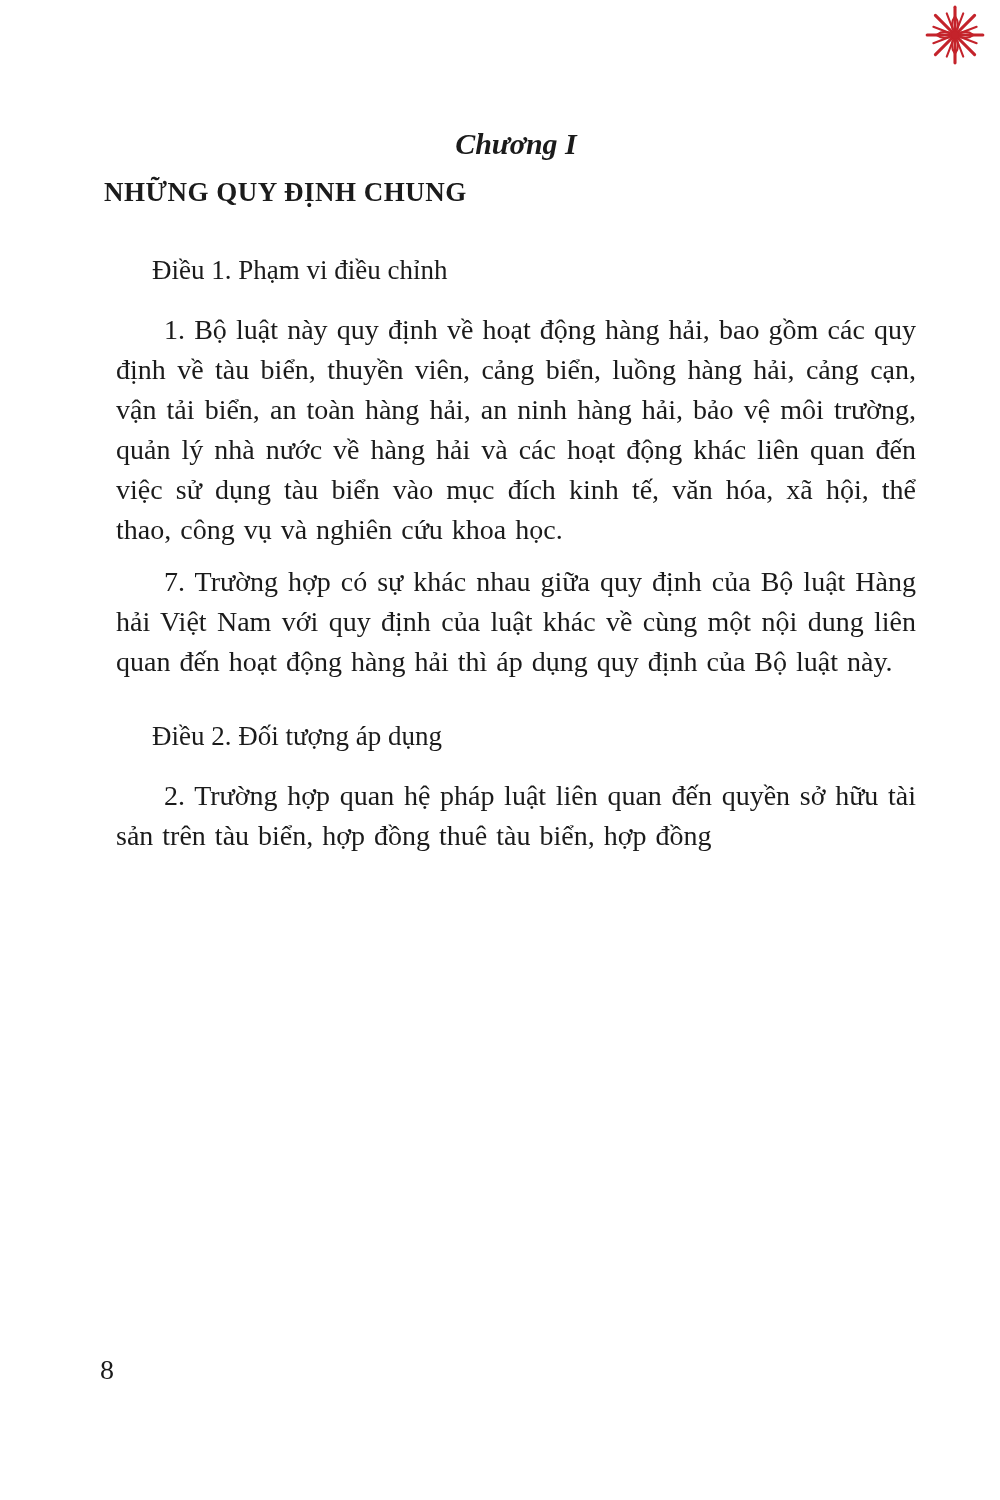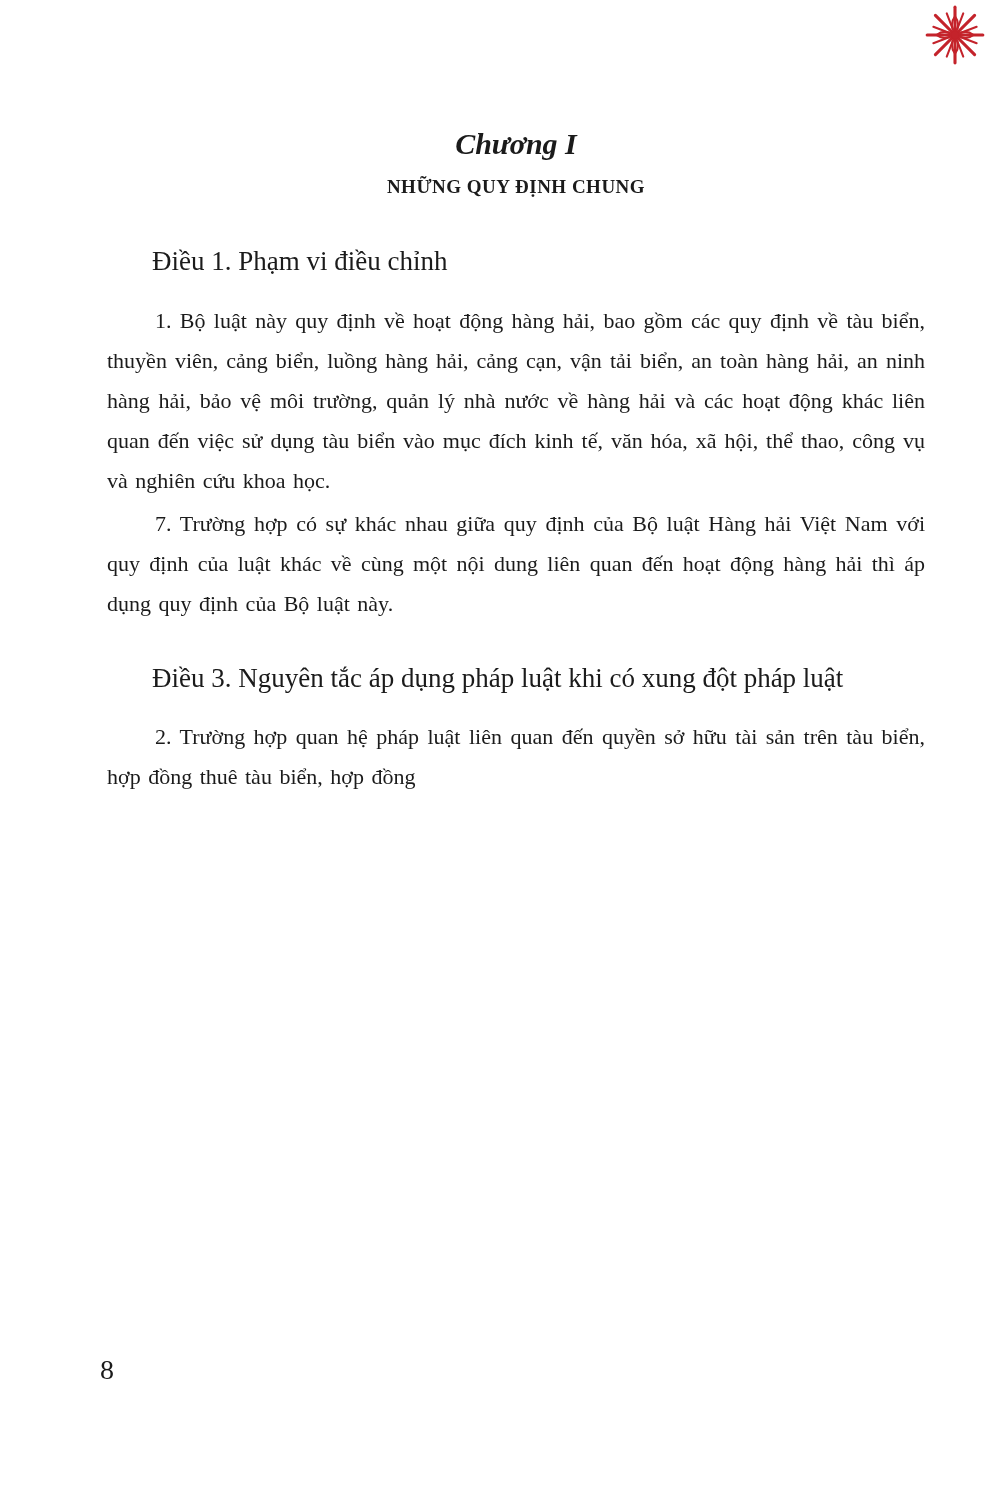--- a/index.html
+++ b/index.html
@@ -29,37 +29,36 @@
   .chapter-label {
     margin: 0 0 14px 0;
     text-align: center;
     font-size: 30px;
     font-weight: bold;
     font-style: italic;
     line-height: 1.2;
   }
   .chapter-title {
     margin: 0 0 42px 0;
-    text-align: center;
-    font-size: 19px;
+    font-size: 27px;
     font-weight: bold;
     line-height: 1.2;
     letter-spacing: 0.5px;
   }
   .article-heading {
     margin: 34px 0 18px 0;
     font-size: 27px;
     font-weight: normal;
     line-height: 1.55;
     text-indent: 48px;
     text-align: justify;
   }
   .body-par {
-    margin: 3px;
-    font-size: 22px;
+    margin: 12px;
+    font-size: 28px;
     line-height: 40px;
     text-align: justify;
     text-indent: 48px;
     word-spacing: 2px;
   }
   .page-number {
     position: absolute;
     left: 100px;
     top: 1356px;
     font-size: 28px;
@@ -103,21 +102,21 @@
 
   <div class="content">
 
     <h1 class="chapter-label">Chương I</h1>
     <h2 class="chapter-title">NHỮNG QUY ĐỊNH CHUNG</h2>
 
     <h3 class="article-heading">Điều 1. Phạm vi điều chỉnh</h3>
     <p class="body-par">1. Bộ luật này quy định về hoạt động hàng hải, bao gồm các quy định về tàu biển, thuyền viên, cảng biển, luồng hàng hải, cảng cạn, vận tải biển, an toàn hàng hải, an ninh hàng hải, bảo vệ môi trường, quản lý nhà nước về hàng hải và các hoạt động khác liên quan đến việc sử dụng tàu biển vào mục đích kinh tế, văn hóa, xã hội, thể thao, công vụ và nghiên cứu khoa học.</p>
     <p class="body-par">7. Trường hợp có sự khác nhau giữa quy định của Bộ luật Hàng hải Việt Nam với quy định của luật khác về cùng một nội dung liên quan đến hoạt động hàng hải thì áp dụng quy định của Bộ luật này.</p>
 
+    <h3 class="article-heading">Điều 2. Đối tượng áp dụng</h3>
 
-    <h3 class="article-heading">Điều 3. Nguyên tắc áp dụng pháp luật khi có xung đột pháp luật</h3>
     <p class="body-par">2. Trường hợp quan hệ pháp luật liên quan đến quyền sở hữu tài sản trên tàu biển, hợp đồng thuê tàu biển, hợp đồng</p>
 
   </div>
 
   <div class="page-number">8</div>
 
 </div>
 
 </body></html>

